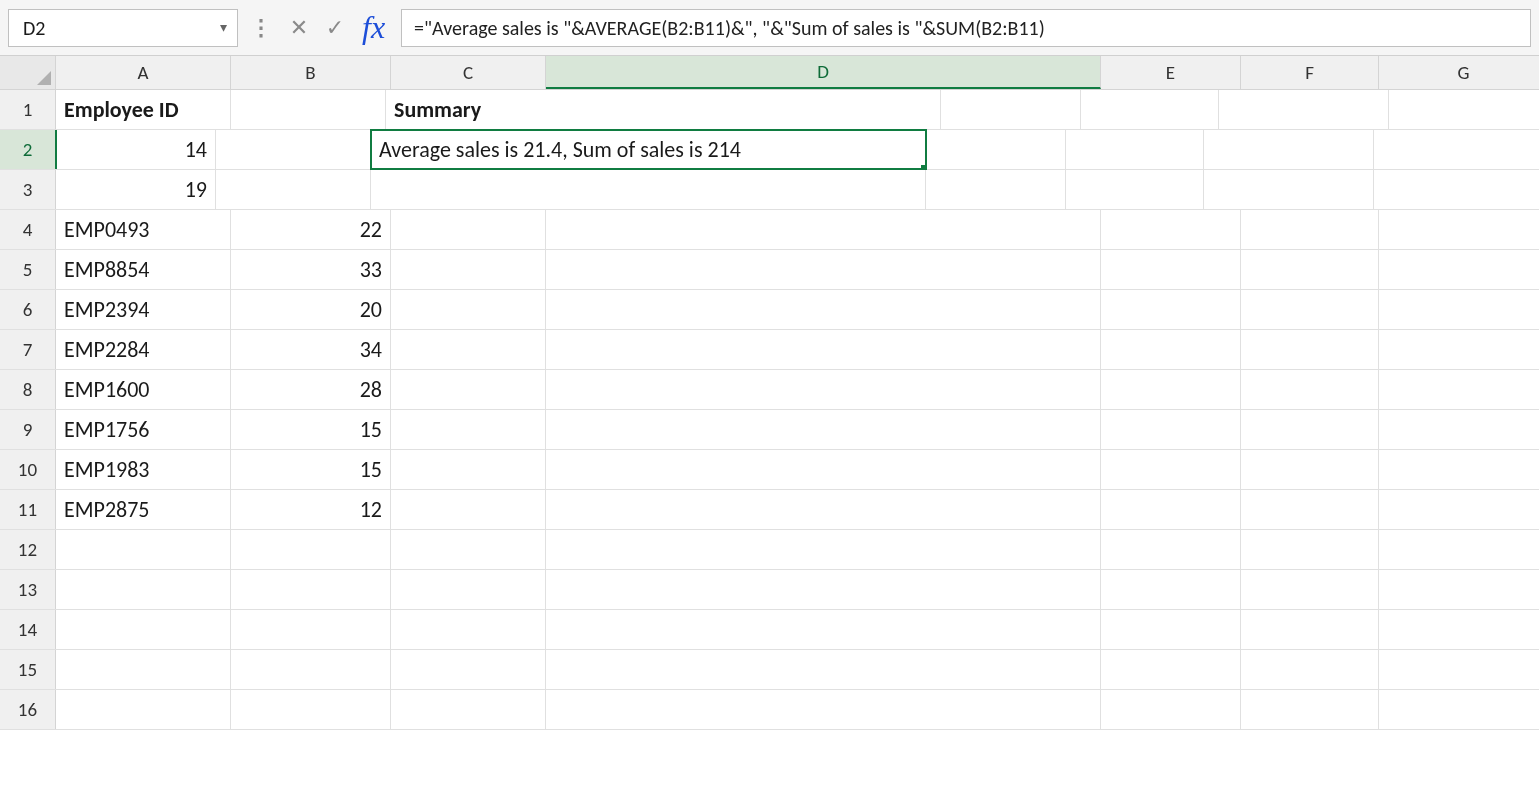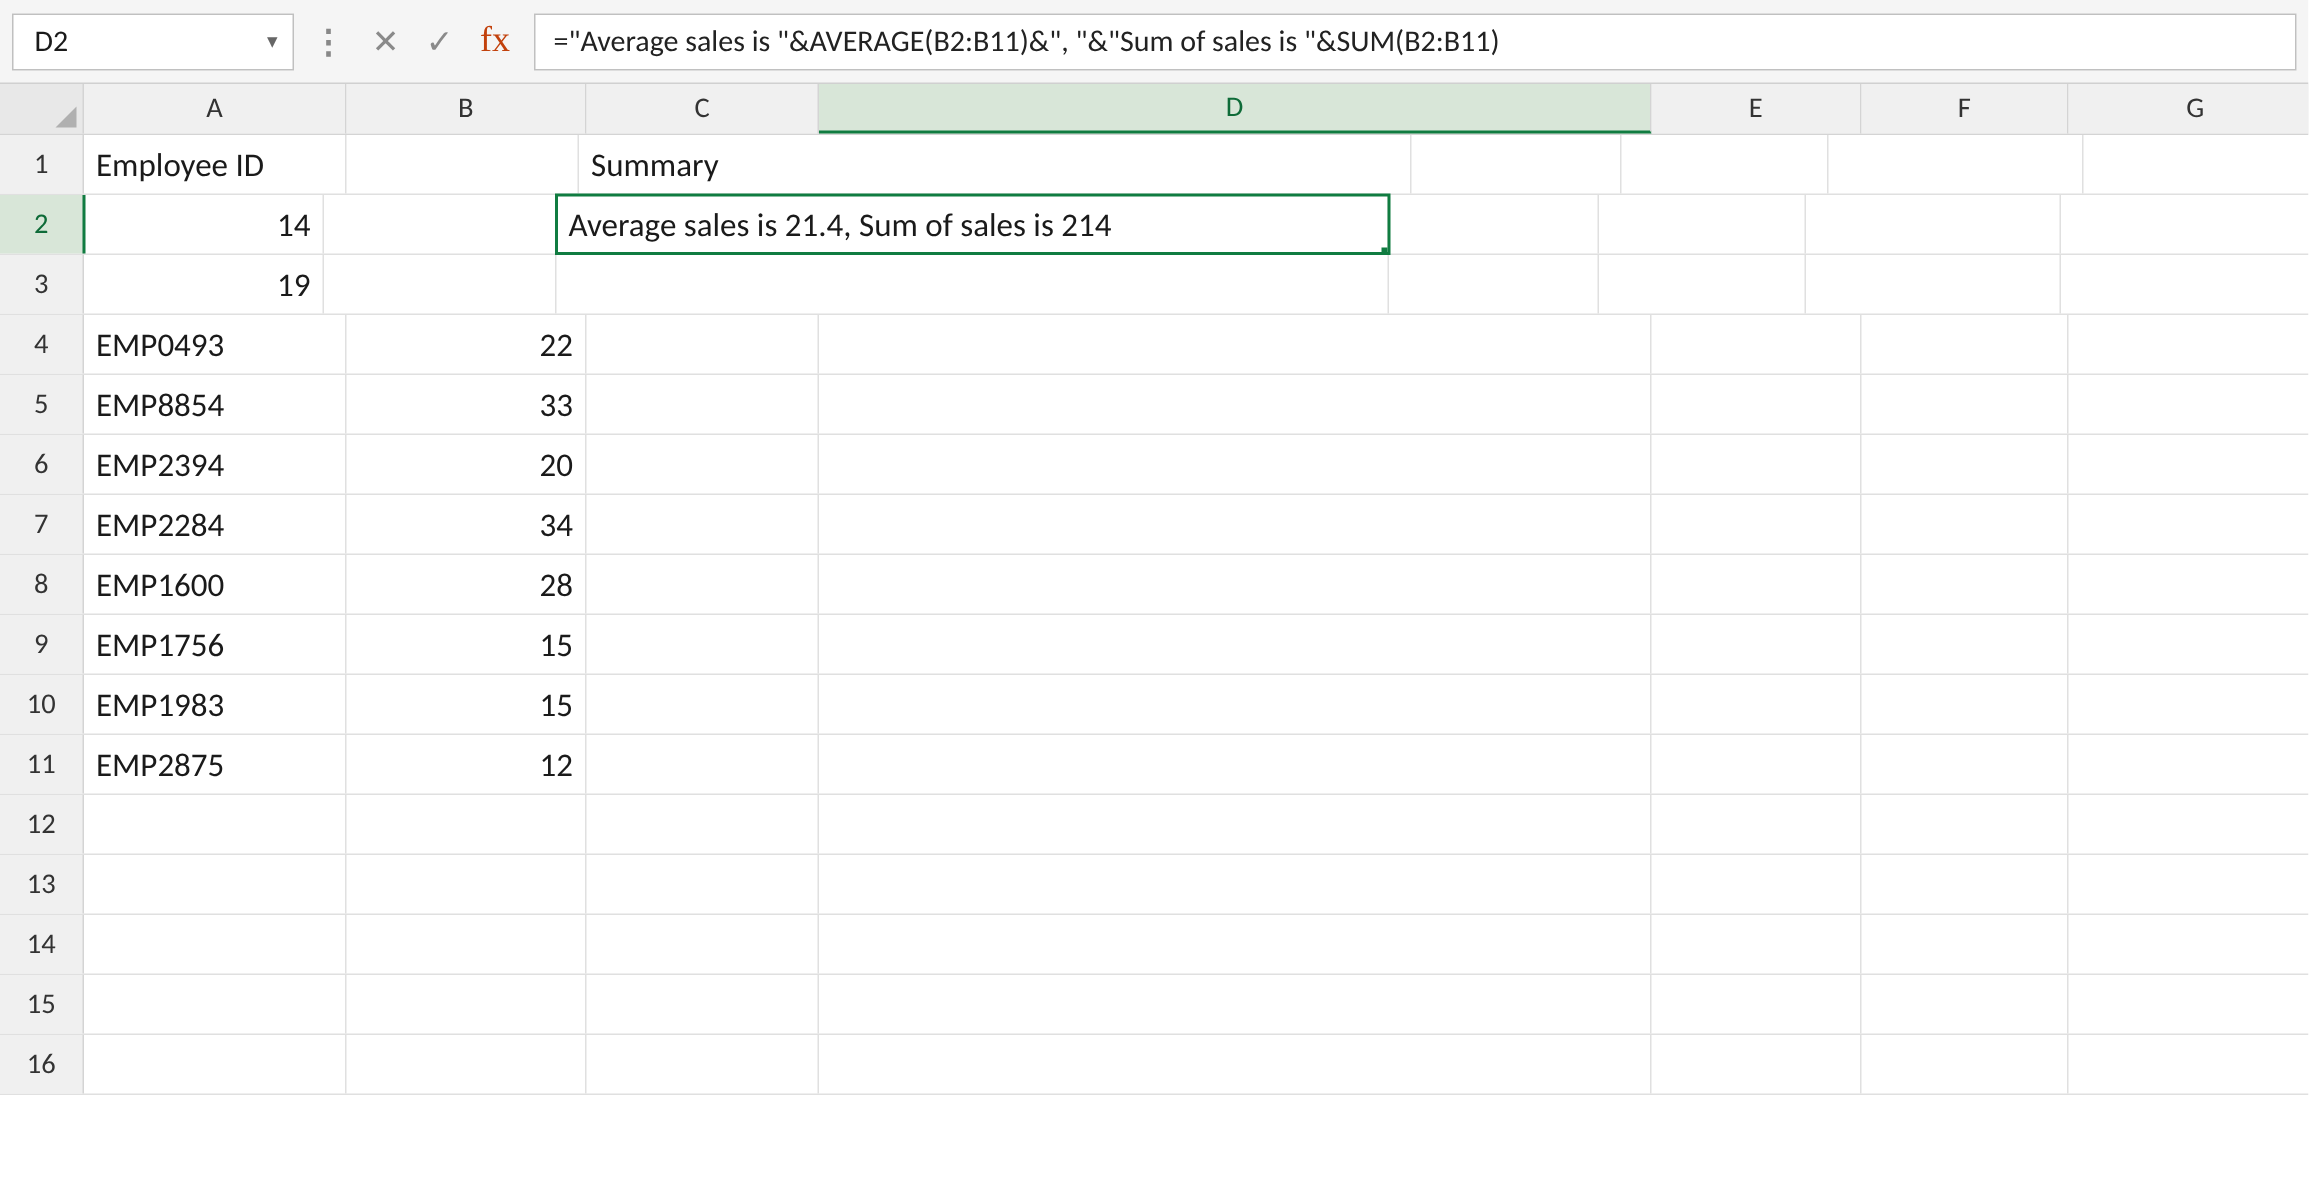--- a/index.html
+++ b/index.html
@@ -13,21 +13,21 @@
     .formula-bar {
       display: flex;
       align-items: center;
       height: 56px;
       background: #f5f5f5;
       border-bottom: 1px solid #d0d0d0;
       padding: 0 8px;
       gap: 6px;
     }
     .name-box {
-      width: 188px;
+      width: 230px;
       height: 38px;
       background: #ffffff;
       border: 1px solid #c0c0c0;
       display: flex;
       align-items: center;
       justify-content: space-between;
       padding: 0 10px 0 14px;
       font-size: 20px;
     }
     .name-box-dropdown {
@@ -44,23 +44,24 @@
       width: 30px;
       height: 30px;
       display: flex;
       align-items: center;
       justify-content: center;
       color: #8a8a8a;
       font-size: 22px;
       cursor: default;
     }
     .fx-label {
+      font-style: italic;
       font-family: 'Times New Roman', serif;
-      font-size: 24px;
-      color: #c2410c;
+      font-size: 32px;
+      color: #1d4ed8;
       padding: 0 10px 0 6px;
     }
     .formula-input {
       flex: 1;
       height: 38px;
       background: #ffffff;
       border: 1px solid #c0c0c0;
       padding: 0 12px;
       font-size: 20px;
       display: flex;
@@ -145,21 +146,21 @@
     .cell {
       border-right: 1px solid #e0e0e0;
       display: flex;
       align-items: center;
       padding: 0 8px;
       font-size: 22px;
       color: #1a1a1a;
       overflow: hidden;
       white-space: nowrap;
     }
-    .cell.bold { font-weight: 400; }
+    .cell.bold { font-weight: 700; }
     .cell.right { justify-content: flex-end; }
     .cell.selected {
       outline: 2px solid #107c41;
       outline-offset: -1px;
       position: relative;
     }
     .cell.selected::after {
       content: '';
       position: absolute;
       right: -3px;

